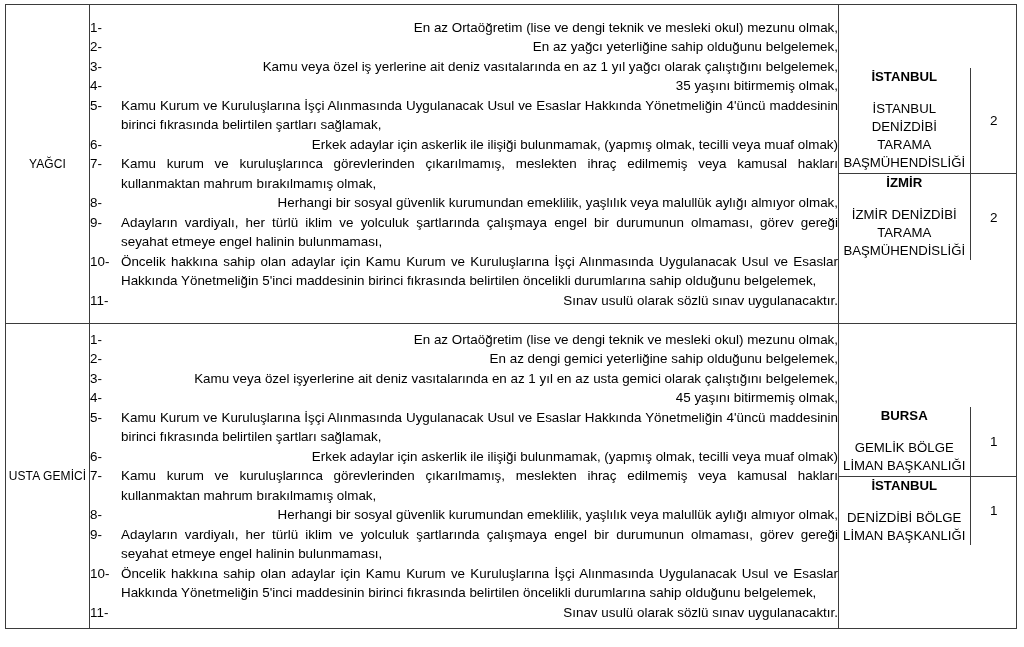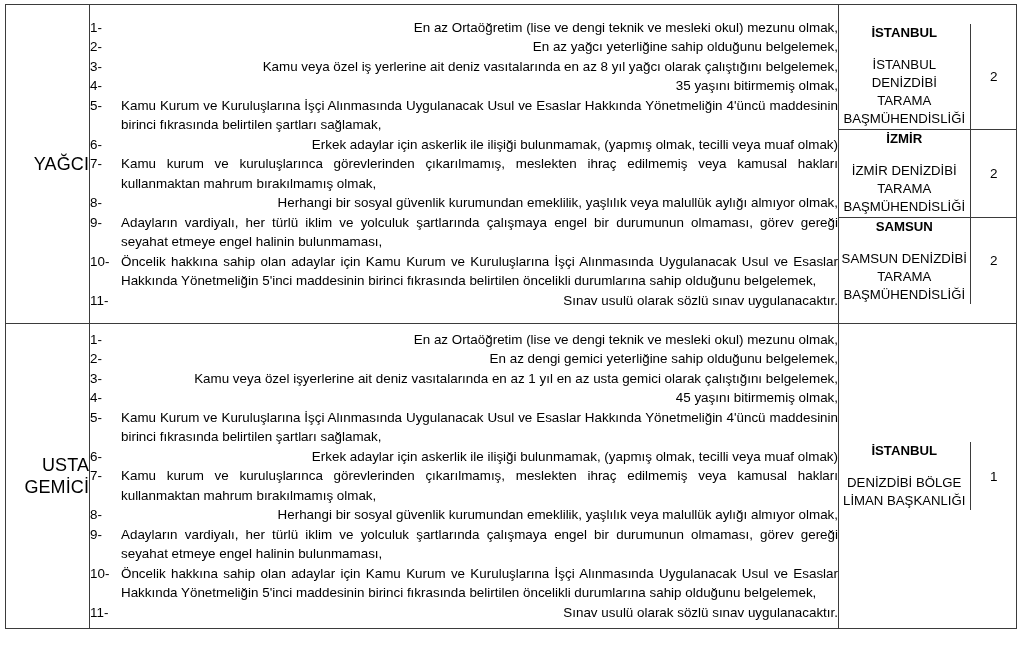--- a/index.html
+++ b/index.html
@@ -42,22 +42,22 @@
   }
 
   
   col.c-job   { width: 84px;  }
   col.c-req   { width: 749px; }
   col.c-loc   { width: 131px; }
   col.c-count { width: 47px;  }
 
   
   td.job-cell {
-    text-align: right;
-    font-size: 18px;
+    text-align: center;
+    font-size: 12px;
     letter-spacing: 0.1px;
     padding: 2px 1px;
     line-height: 1.25;
   }
 
   
   td.req-cell {
     padding: 5px 6px 4px 7px;
     vertical-align: top;
   }
@@ -174,21 +174,21 @@
             <li class="nowrap">
               <span class="num">1-</span>
               <span class="body">En az Ortaöğretim (lise ve dengi teknik ve mesleki okul) mezunu olmak,</span>
             </li>
             <li class="nowrap">
               <span class="num">2-</span>
               <span class="body">En az yağcı yeterliğine sahip olduğunu belgelemek,</span>
             </li>
             <li class="nowrap">
               <span class="num">3-</span>
-              <span class="body">Kamu veya özel iş yerlerine ait deniz vasıtalarında en az 8 yıl yağcı olarak çalıştığını belgelemek,</span>
+              <span class="body">Kamu veya özel iş yerlerine ait deniz vasıtalarında en az 1 yıl yağcı olarak çalıştığını belgelemek,</span>
             </li>
             <li class="nowrap">
               <span class="num">4-</span>
               <span class="body">35 yaşını bitirmemiş olmak,</span>
             </li>
             <li class="wrap">
               <span class="num">5-</span>
               <span class="body">Kamu Kurum ve Kuruluşlarına İşçi Alınmasında Uygulanacak Usul ve Esaslar Hakkında Yönetmeliğin 4'üncü maddesinin birinci fıkrasında belirtilen şartları sağlamak,</span>
             </li>
             <li class="nowrap">
@@ -240,31 +240,20 @@
                 <td class="loc-cell">
                   <span class="city">İZMİR</span>
                   <span class="org">
                     <span>İZMİR DENİZDİBİ</span>
                     <span>TARAMA</span>
                     <span>BAŞMÜHENDİSLİĞİ</span>
                   </span>
                 </td>
                 <td class="count-cell">2</td>
               </tr>
-              <tr>
-                <td class="loc-cell">
-                  <span class="city">SAMSUN</span>
-                  <span class="org">
-                    <span>SAMSUN DENİZDİBİ</span>
-                    <span>TARAMA</span>
-                    <span>BAŞMÜHENDİSLİĞİ</span>
-                  </span>
-                </td>
-                <td class="count-cell">2</td>
-              </tr>
             </tbody>
           </table>
         </td>
       </tr>
 
       <tr class="row-usta">
         <td class="job-cell">USTA GEMİCİ</td>
 
         <td class="req-cell">
           <ul class="req-list">
@@ -315,20 +304,30 @@
           </ul>
         </td>
 
         <td class="nested-host" colspan="2">
           <table class="sub">
             <colgroup>
               <col style="width:131px">
               <col style="width:47px">
             </colgroup>
             <tbody>
+              <tr>
+                <td class="loc-cell">
+                  <span class="city">BURSA</span>
+                  <span class="org">
+                    <span>GEMLİK BÖLGE</span>
+                    <span>LİMAN BAŞKANLIĞI</span>
+                  </span>
+                </td>
+                <td class="count-cell">1</td>
+              </tr>
               <tr>
                 <td class="loc-cell">
                   <span class="city">İSTANBUL</span>
                   <span class="org">
                     <span>DENİZDİBİ BÖLGE</span>
                     <span>LİMAN BAŞKANLIĞI</span>
                   </span>
                 </td>
                 <td class="count-cell">1</td>
               </tr>

